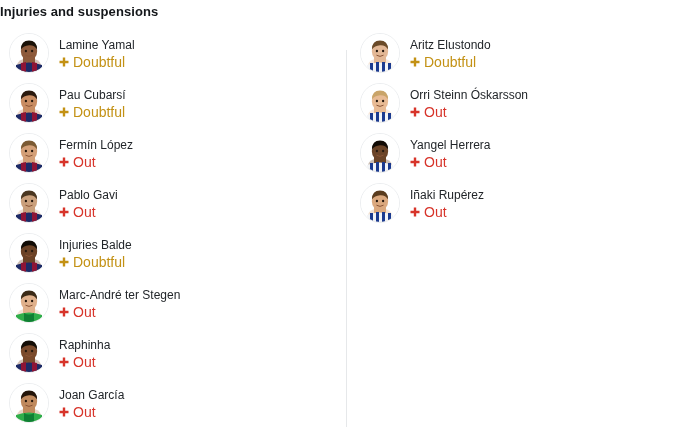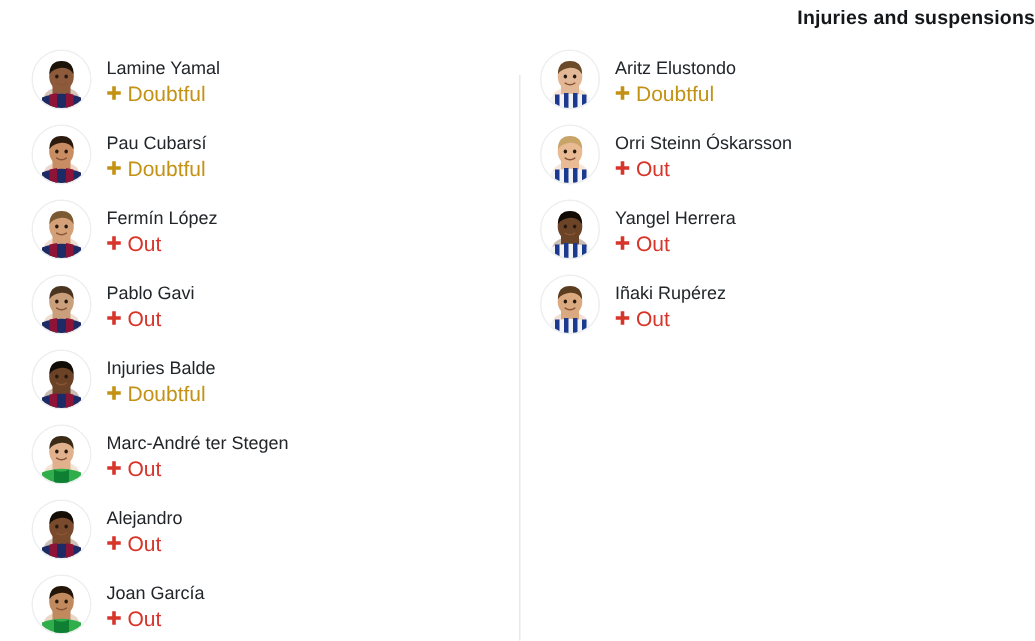--- a/index.html
+++ b/index.html
@@ -16,21 +16,21 @@
   }
 
   .panel {
     position: relative;
     width: 690px;
     height: 427px;
     box-sizing: border-box;
   }
 
   .panel-title {
-    text-align: right;
+    text-align: left;
     font-size: 13px;
     font-weight: bold;
     color: #14171a;
     letter-spacing: 0.1px;
     padding-top: 4px;
     line-height: 16px;
   }
 
   .columns {
     position: relative;
@@ -38,21 +38,21 @@
     width: 690px;
     padding-top: 8px;
     box-sizing: border-box;
   }
 
   .column {
     width: 345px;
     box-sizing: border-box;
   }
 
-  .column-left { padding-left: 21px; }
+  .column-left { padding-left: 9px; }
   .column-right { padding-left: 360px; margin-left: -345px; width: 690px; text-align: right; }
 
   .divider {
     position: absolute;
     left: 346px;
     top: 30px;
     width: 1px;
     height: 390px;
     background: #e6e8ea;
   }
@@ -299,21 +299,21 @@
               <path d="M10.9 15.5 Q11 6.6 19 6.6 Q27 6.6 27.1 15.5 Q24.5 10.8 19 11.2 Q13.6 11.6 10.9 15.5 Z" fill="#140d06"></path>
               <ellipse cx="15.9" cy="17" rx="1.15" ry="1.35" fill="#26190f"></ellipse>
               <ellipse cx="22.1" cy="17" rx="1.15" ry="1.35" fill="#26190f"></ellipse>
               <path d="M15.8 21.4 Q19 23.6 22.2 21.4" stroke="#8a5436" stroke-width="1" fill="none" stroke-linecap="round"></path>
               <path d="M6 38 L6 31 Q19 26 32 31 L32 38 Z" fill="#1c2a66"></path>
               <path d="M11 38 L11 29 L16 28 L16 38 Z" fill="#8d1436"></path>
               <path d="M22 38 L22 28 L27 29 L27 38 Z" fill="#8d1436"></path>
             </svg>
           </div>
           <div class="player-info">
-            <div class="player-name">Alejandro</div>
+            <div class="player-name">Raphinha</div>
             <div class="player-status status-out">
               <span class="status-icon">
                 <svg viewBox="0 0 10 10" xmlns="http://www.w3.org/2000/svg">
                   <path d="M3.8 0.5 L6.2 0.5 L6.2 3.8 L9.5 3.8 L9.5 6.2 L6.2 6.2 L6.2 9.5 L3.8 9.5 L3.8 6.2 L0.5 6.2 L0.5 3.8 L3.8 3.8 Z" fill="#d7342a"></path>
                 </svg>
               </span>
               <span class="status-label">Out</span>
             </div>
           </div>
         </div>

